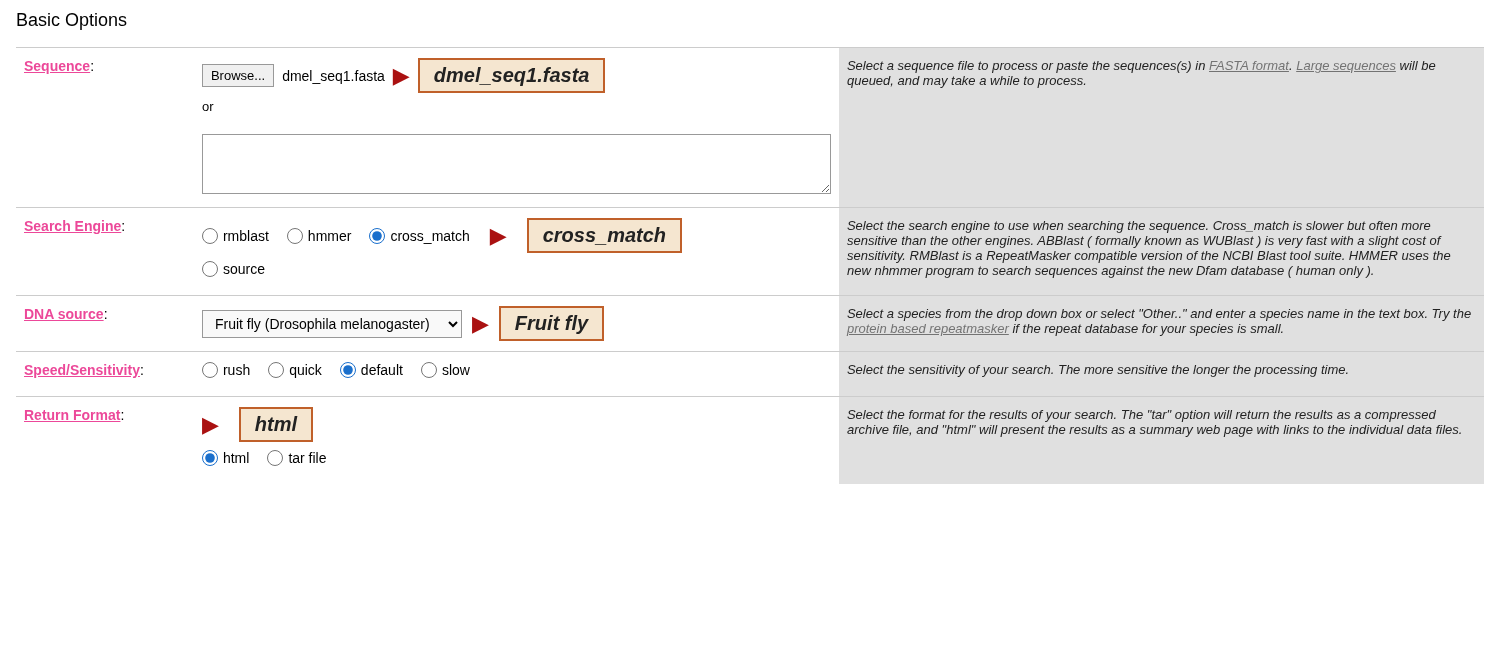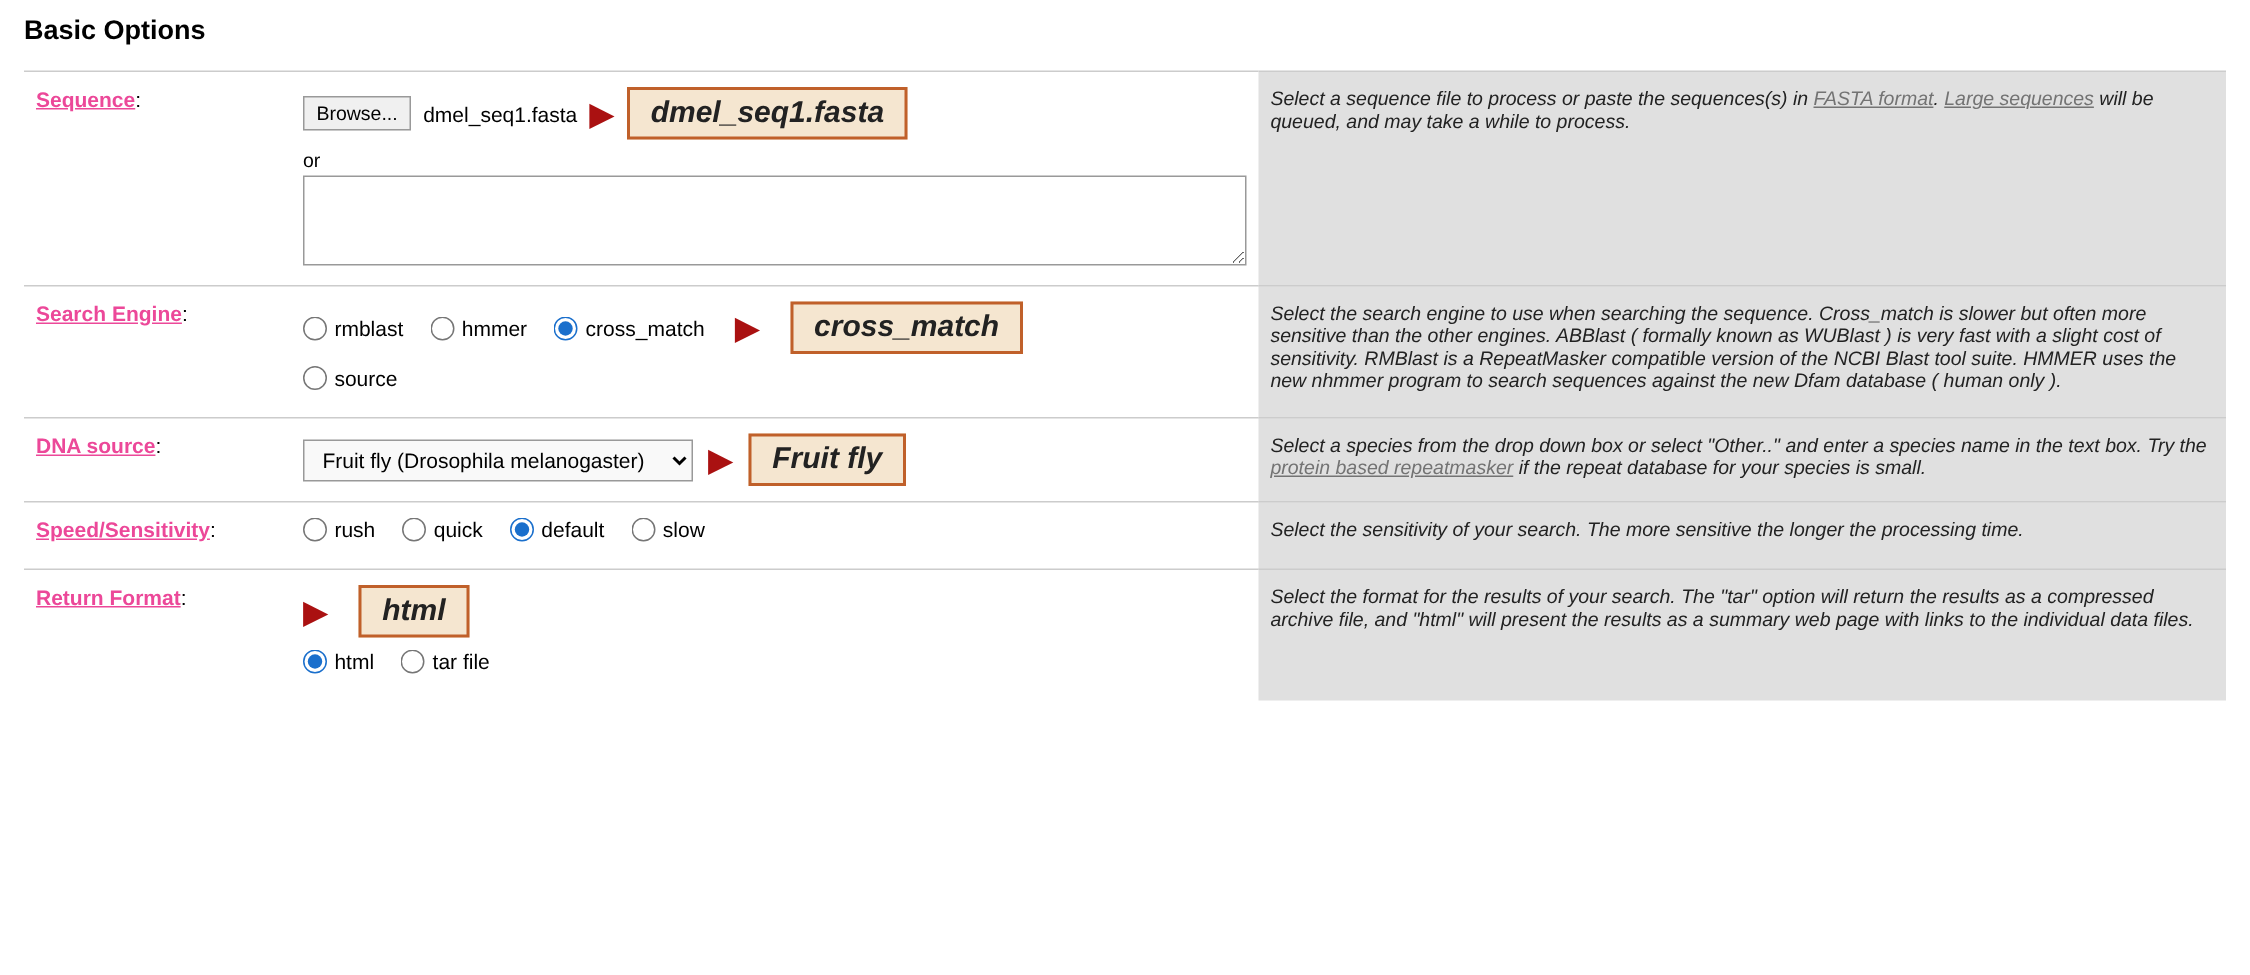--- a/index.html
+++ b/index.html
@@ -6,21 +6,21 @@
     body {
       font-family: Arial, Helvetica, sans-serif;
       font-size: 14px;
       background: #fff;
       padding: 10px 16px;
       width: 1500px;
       min-height: 650px;
     }
     h2 {
       font-size: 18px;
-      font-weight: bold;
+      font-weight: normal;
       margin-bottom: 16px;
     }
     .main-table {
       width: 100%;
       border-collapse: collapse;
     }
     .main-table td {
       vertical-align: top;
       padding: 10px 8px;
     }
@@ -75,21 +75,21 @@
       font-style: italic;
       color: #222;
       white-space: nowrap;
     }
     .arrow-icon {
       color: #aa1111;
       font-size: 22px;
     }
     .or-text {
       font-size: 13px;
-      margin-bottom: 3px;
+      margin-bottom: 20px;
     }
     textarea.seq-input {
       width: 100%;
       height: 60px;
       border: 1px solid #999;
       resize: vertical;
       font-size: 13px;
       padding: 4px;
     }
     .radio-row {

